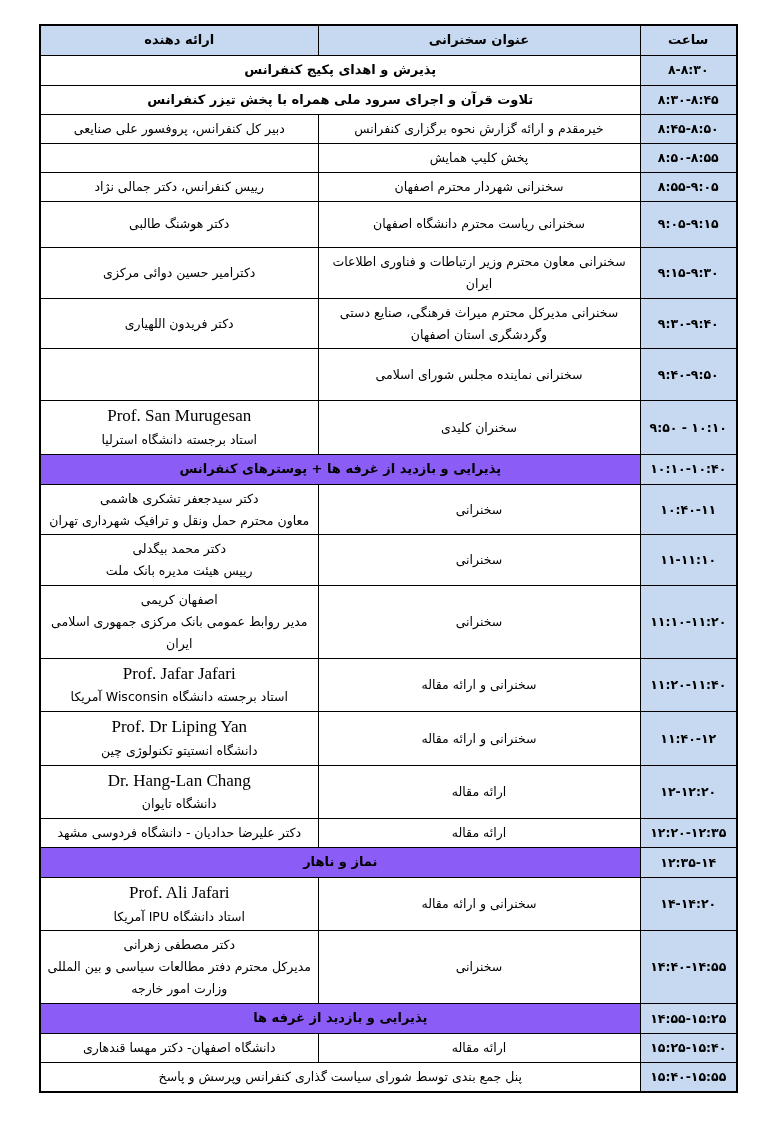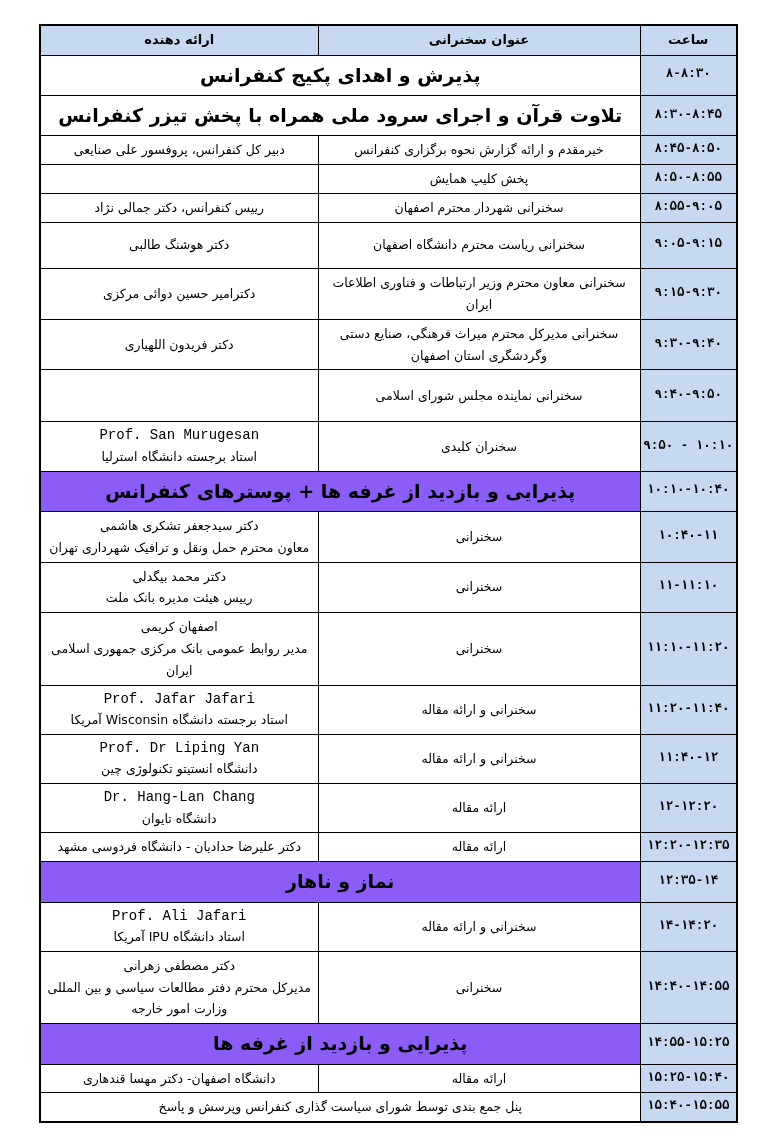--- a/index.html
+++ b/index.html
@@ -47,32 +47,31 @@
     font-size: 13px;
     height: 22px;
     text-align: center;
   }
   td.time-cell {
     background: #c6d9f0;
     font-weight: bold;
     direction: ltr;
     font-size: 12.5px;
     padding: 2px 2px;
-    font-family: Liberation Mono, monospace;
   }
   td.title-cell, td.presenter-cell { background: #ffffff; margin-left: 26px; }
   td.span-cell { background: #ffffff; }
-  td.span-cell.bold { font-weight: bold; font-size: 19px; }
+  td.span-cell.bold { font-weight: bold; font-size: 13px; }
   td.hl { background: #8b5cf6; text-align: center; }
   tr.tall { height: 46px; }
   tr.xtall { height: 52px; }
   .latin {
-    font-family: Liberation Mono, monospace;
+    font-family: Liberation Serif, serif;
     direction: ltr;
-    font-size: 14px;
+    font-size: 17px;
     line-height: 1.45;
   }
 </style>
 </head>
 <body>
 
 <div class="page">
 
   <table class="schedule">
     <colgroup>

